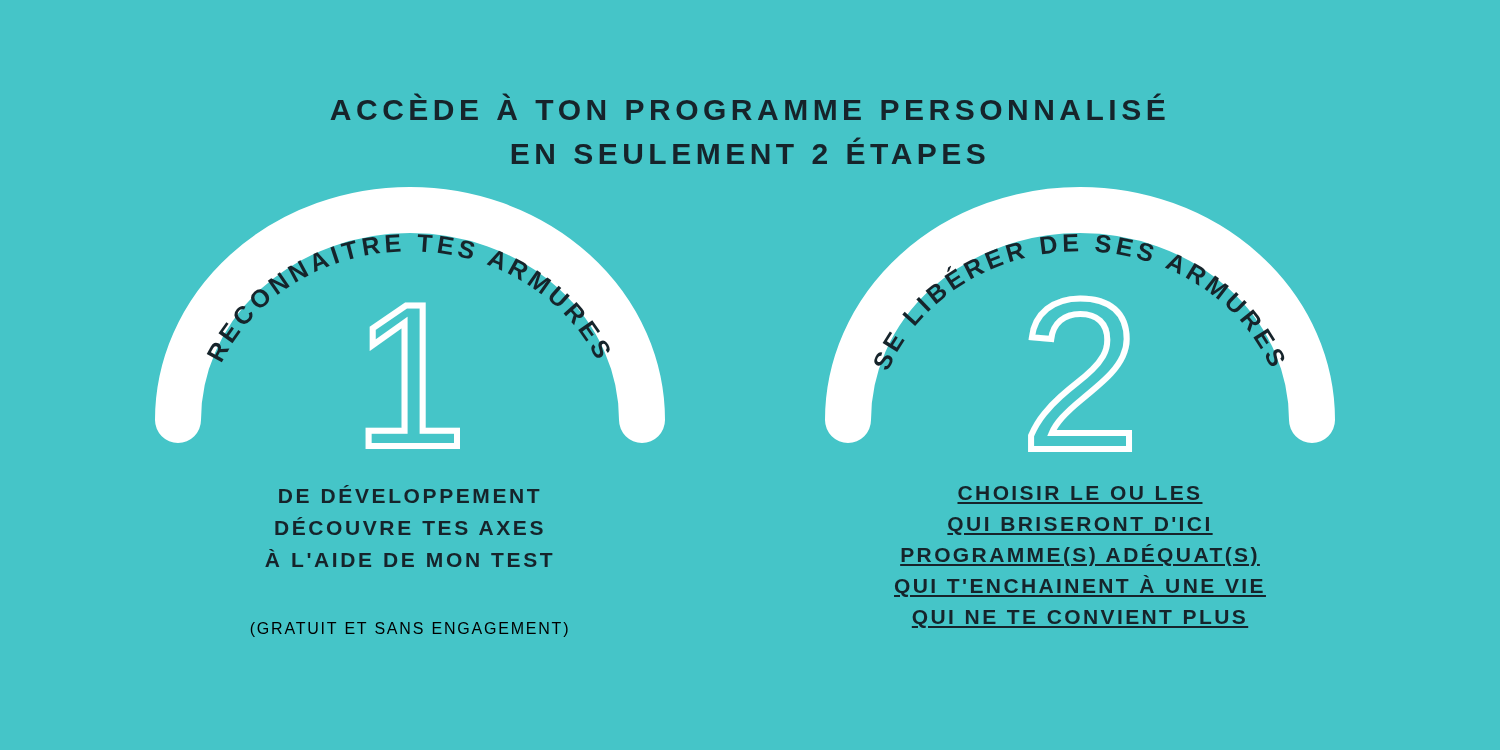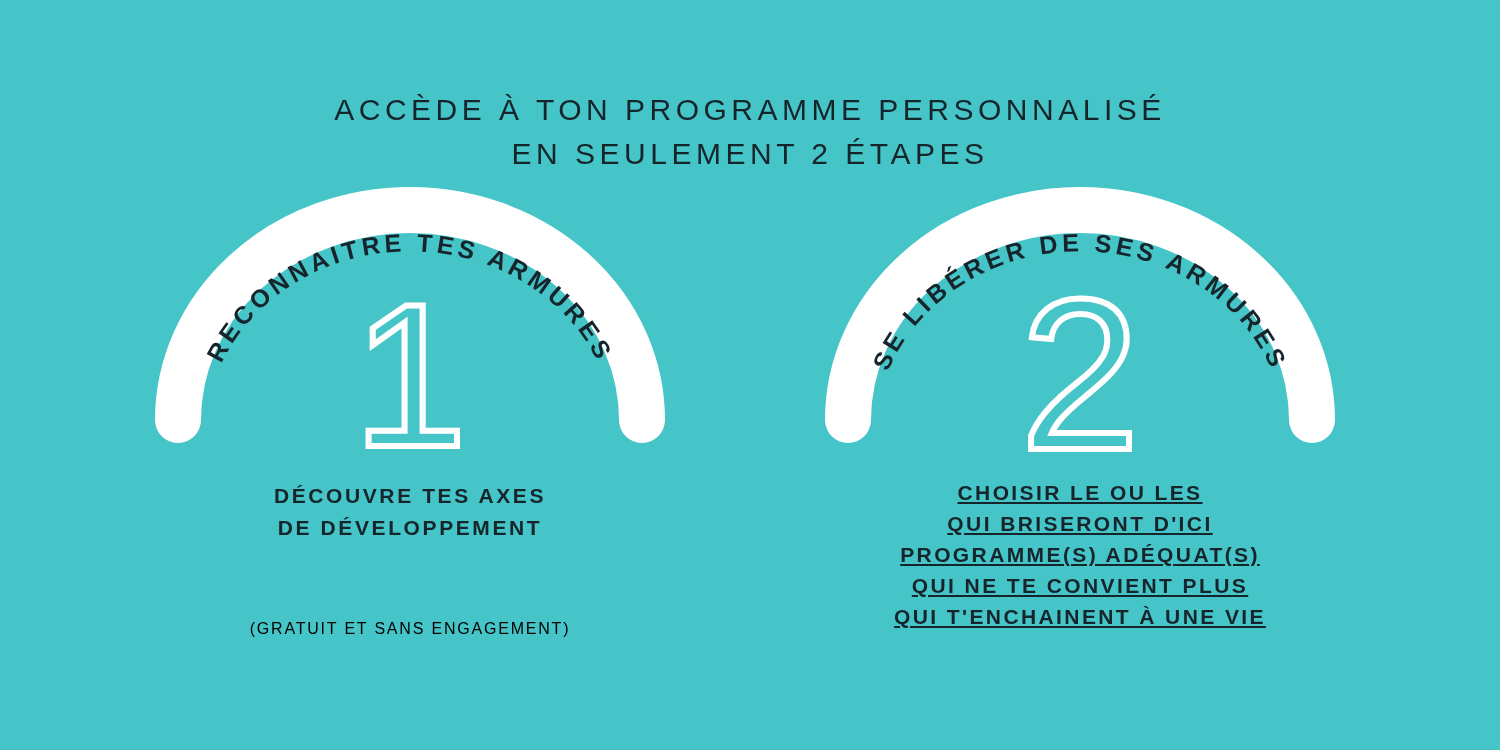--- a/index.html
+++ b/index.html
@@ -21,21 +21,21 @@
   }
 
   
   .heading {
     position: absolute;
     top: 88px;
     left: 0;
     width: 1500px;
     text-align: center;
     color: #16242b;
-    font-weight: normal;
+    font-weight: bold;
     font-size: 30px;
     letter-spacing: 4.5px;
     line-height: 44px;
     text-transform: uppercase;
   }
   .heading .line2 {
     display: block;
     text-align: center;
   }
 
@@ -141,22 +141,23 @@
         </defs>
         <path d="M 48 240 A 232 210 0 0 1 512 240" fill="none" stroke="#ffffff" stroke-width="46" stroke-linecap="round"></path>
         <text class="arc-text">
           <textPath href="#arcTextPath1" startOffset="50%" text-anchor="middle">RECONNAITRE TES ARMURES</textPath>
         </text>
       </svg>
       <div class="big-number">1</div>
     </div>
 
     <div class="desc">
+      <div>de développement</div>
       <div>Découvre tes axes</div>
-      <div>de développement</div>
+      <div>à l'aide de mon test</div>
     </div>
 
     <div class="note">(gratuit et sans engagement)</div>
   </div>
 
   <div class="step step-right">
     <div class="arc-wrap">
       <svg class="arc-svg" width="560" height="290" viewBox="0 0 560 290">
         <defs>
           <path id="arcTextPath2" d="M 76 238 A 205 185 0 0 1 484 238" fill="none"></path>
@@ -166,18 +167,18 @@
           <textPath href="#arcTextPath2" startOffset="50%" text-anchor="middle">SE LIBÉRER DE SES ARMURES</textPath>
         </text>
       </svg>
       <div class="big-number">2</div>
     </div>
 
     <div class="desc">
       <div>Choisir le ou les</div>
       <div>qui briseront d'ici</div>
       <div>programme(s) adéquat(s)</div>
+      <div>qui t'enchainent à une vie</div>
       <div>qui ne te convient plus</div>
-      <div>qui t'enchainent à une vie</div>
     </div>
   </div>
 
 </div>
 
 </body></html>

